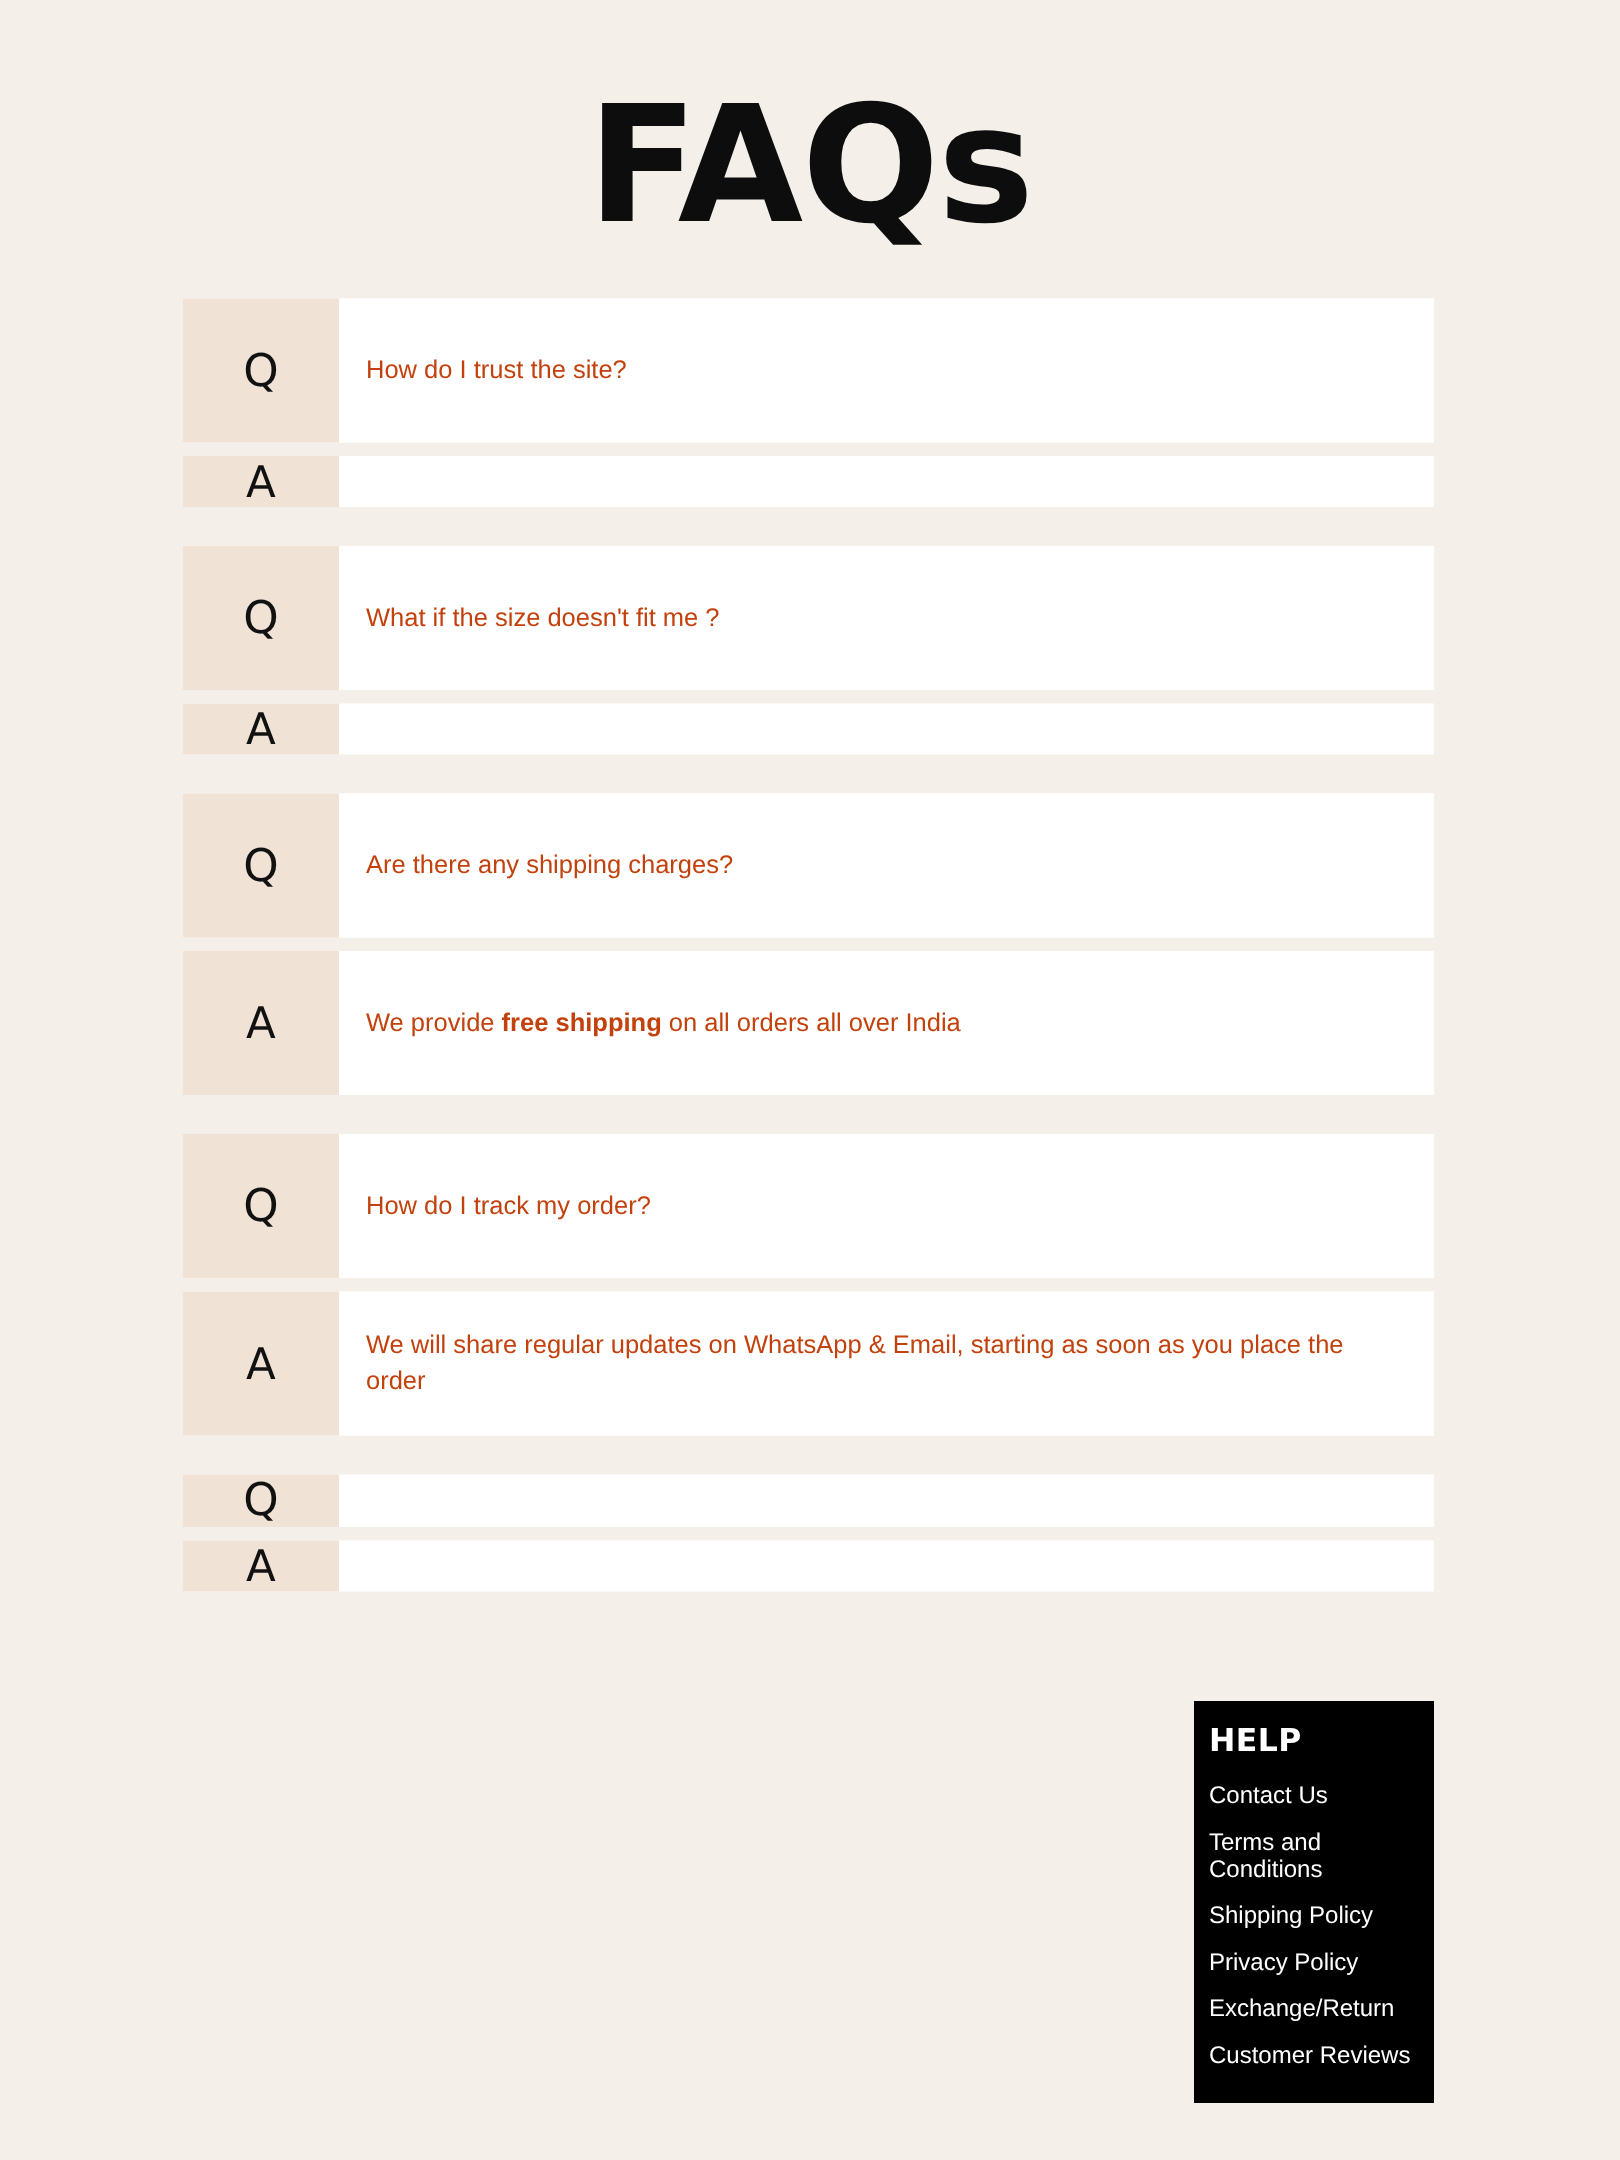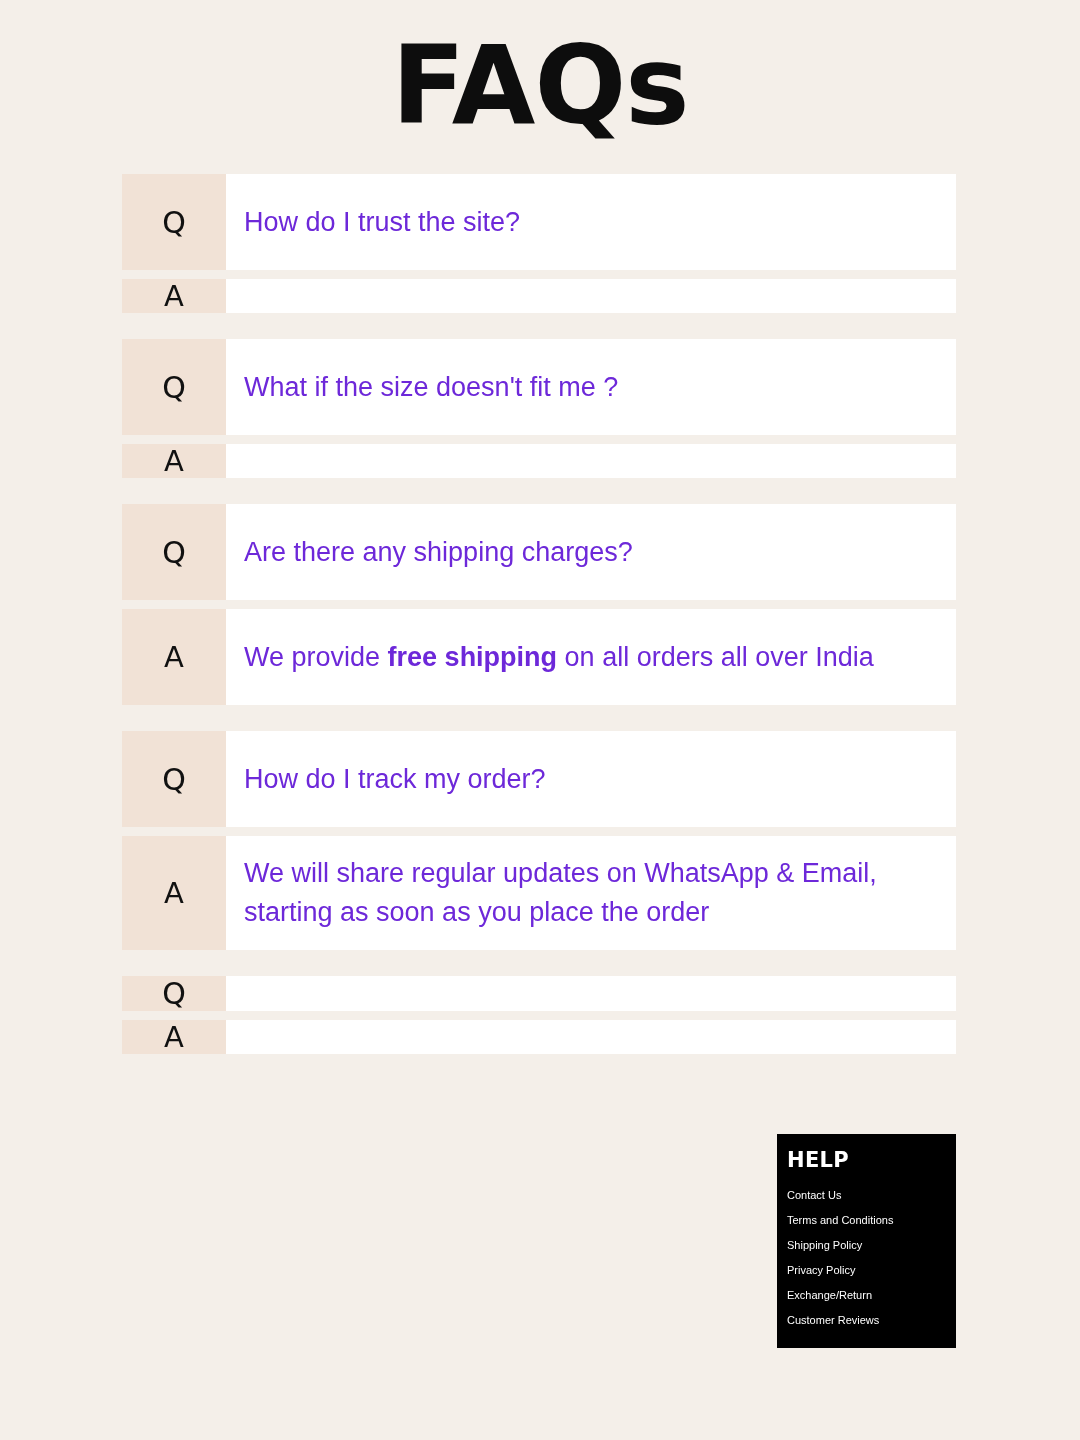--- a/index.html
+++ b/index.html
@@ -16,21 +16,21 @@
     overflow: hidden;
   }
   .page-title {
     text-align: center;
     font-family: "DejaVu Sans", sans-serif;
     font-weight: 700;
     font-size: 108px;
     letter-spacing: -1px;
     color: #0d0d0d;
     margin: 0;
-    padding-top: 24px;
+    padding-top: 49px;
     line-height: 1.15;
   }
   .faq-list {
     margin-top: 26px;
     padding: 0 122px 0 122px;
   }
   .faq-group {
     margin-bottom: 26px;
   }
   .faq-row {
@@ -58,48 +58,48 @@
     background: #f1e2d6;
   }
   .content {
     flex: 1;
     background: #ffffff;
     display: flex;
     align-items: center;
     padding: 18px 26px 18px 18px;
   }
   .content .txt {
-    font-size: 27px;
+    font-size: 17px;
     line-height: 1.45;
-    color: #6d28d9;
+    color: #c2410c;
     font-family: "Liberation Sans", sans-serif;
   }
   .q-row .content { min-height: 96px; }
   .a-row .content { min-height: 96px; }
   .q-row .marker { font-size: 30px; }
   b, strong { font-weight: 700; }
 
   .help-box {
     position: absolute;
     right: 124px;
     top: 1134px;
-    width: 179px;
+    width: 160px;
     background: #000000;
     color: #ffffff;
     padding: 14px 0 16px 0;
   }
   .help-title {
     font-family: "DejaVu Sans", sans-serif;
     font-weight: 700;
     font-size: 21px;
     letter-spacing: 0.3px;
     padding: 0 0 10px 10px;
   }
   .help-link {
-    font-size: 11px;
+    font-size: 16px;
     padding: 6.5px 0 6.5px 10px;
     color: #ffffff;
     text-decoration: none;
     display: block;
     font-family: "Liberation Sans", sans-serif;
   }
 </style>
 </head>
 <body>
 

